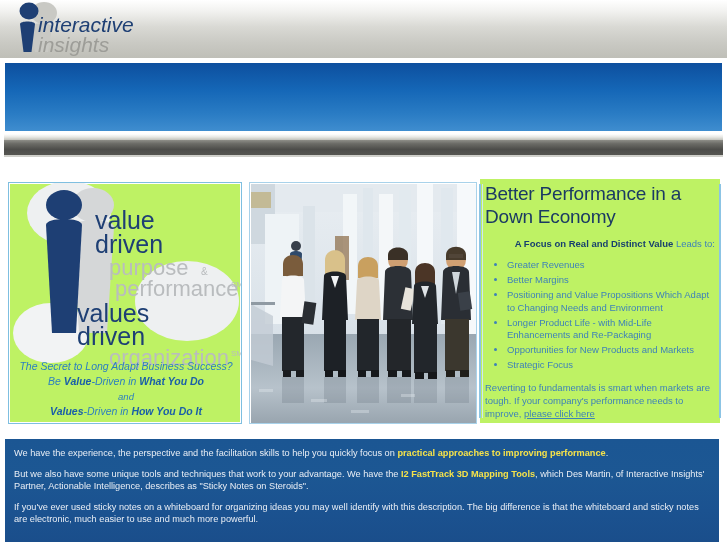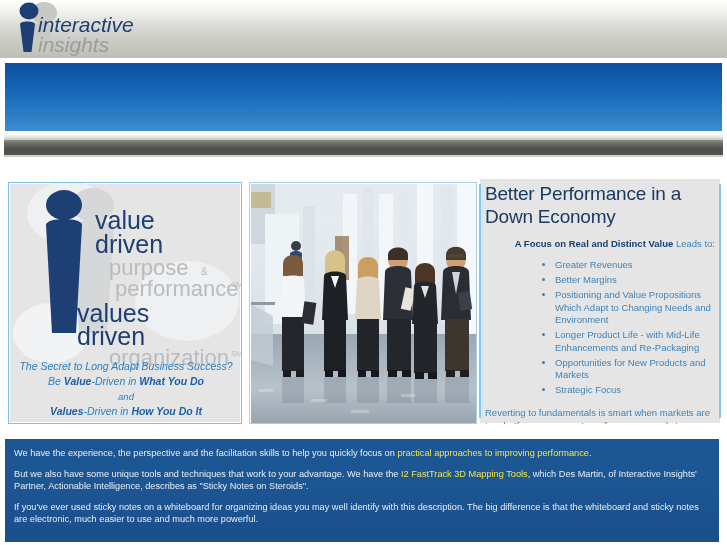--- a/index.html
+++ b/index.html
@@ -72,21 +72,21 @@
   
   .panels {
     position: absolute;
     left: 0; top: 178px;
     width: 727px; height: 250px;
   }
 
   .panel {
     position: absolute;
     box-sizing: border-box;
-    background: #e5e5e5;
+    background: #bef264;
     border: 1px solid #7fbfe0;
     box-shadow: 0 0 0 1px #ffffff inset;
   }
 
   .panel-left  { left: 8px;   top: 4px; width: 234px; height: 242px; overflow:hidden;}
   .panel-mid   { left: 249px; top: 4px; width: 228px; height: 242px; overflow:hidden; border-color:#a8d2ea;}
   .panel-right { left: 479px; top: 0px; width: 242px; height: 246px; border:none; overflow:hidden;}
   .panel-right .rb-left{
     position:absolute;left:0;top:6px;width:2px;height:234px;background:#8cc4e4;
   }
@@ -146,21 +146,21 @@
     text-align: right;
   }
   .rp-lead b{ color:#17406e; font-weight:bold; }
   .rp-list{
     margin: 0 0 9px 0;
     padding-left: 22px;
     color:#3e82b8;
     font-size: 9.5px;
     line-height: 12.5px;
   }
-  .rp-list li{ margin-bottom: 2.5px; margin-left: 48px; }
+  .rp-list li{ margin-bottom: 2.5px; }
   .rp-foot{
     font-size: 9.5px;
     color:#3e82b8;
     line-height: 13px;
   }
   .rp-foot a{ color:#3e82b8; text-decoration: underline; }
 
   
   .bottom {
     position: absolute;
@@ -179,21 +179,21 @@
     font-weight: bold;
     color: #f5e24a;
     letter-spacing: 0.1px;
   }
   .bottom p{
     margin:0 0 9px 0;
     font-size: 9.2px;
     color:#e9eef5;
     line-height: 12px;
   }
-  .bottom p b{ color:#f5e24a; font-weight:normal;text-align:right; }
+  .bottom p b{ color:#f5e24a; font-weight:bold;text-align:right; }
 </style>
 </head>
 <body>
 
 <div class="header">
   <div class="hdr-grey"></div>
 
   <div class="logo">
     <svg width="130" height="58" viewBox="0 0 130 58" xmlns="http://www.w3.org/2000/svg">
 

